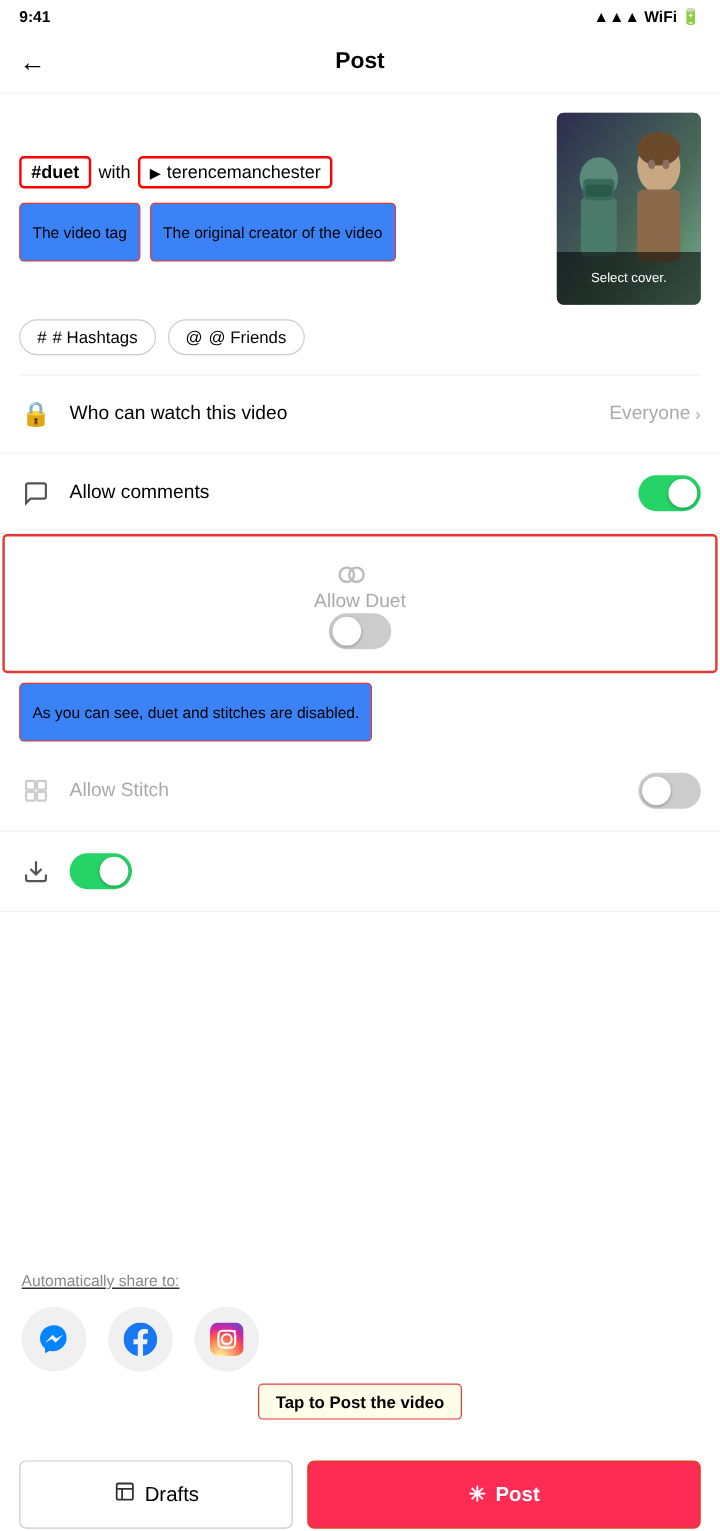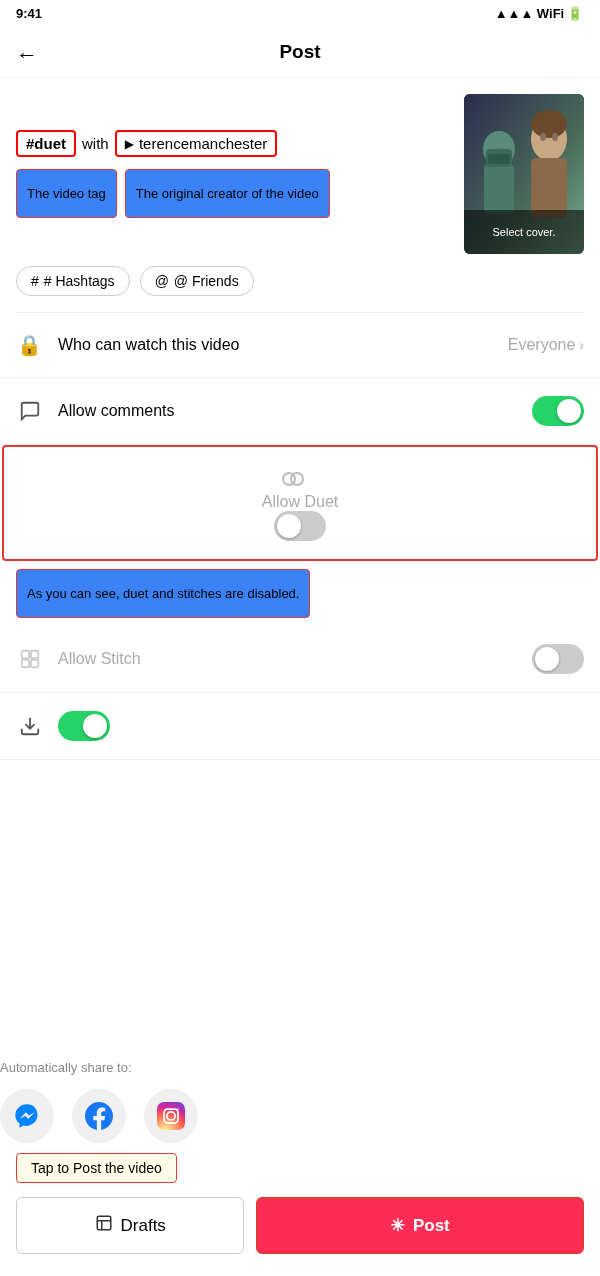--- a/index.html
+++ b/index.html
@@ -214,21 +214,22 @@
     }
     .toggle.off .toggle-knob {
       left: 3px;
     }
     .setting-row-duet {
       position: relative;
     }
 
     
     .share-section {
-      padding: 20px 16px 10px 0;
+      padding: 20px 16px 10px 18px;
+      text-decoration: underline;
     }
     .share-title {
       font-size: 13px;
       color: #888;
       margin-bottom: 14px;
     }
     .share-icons-row {
       display: flex;
       gap: 18px;
       align-items: center;
@@ -243,23 +244,24 @@
       justify-content: center;
       font-size: 22px;
       color: #555;
       cursor: pointer;
     }
 
     
     .post-tooltip-wrapper {
       position: relative;
       display: flex;
-      justify-content: flex-start;
+      justify-content: center;
       padding: 0 16px;
-      margin-bottom: 4px;
+      margin-bottom: 24px;
+      font-weight: bold;
     }
     .post-tooltip {
       background: #fffde7;
       border: 1.5px solid #e53935;
       border-radius: 4px;
       padding: 6px 14px;
       font-size: 14px;
       color: #000;
     }
 

